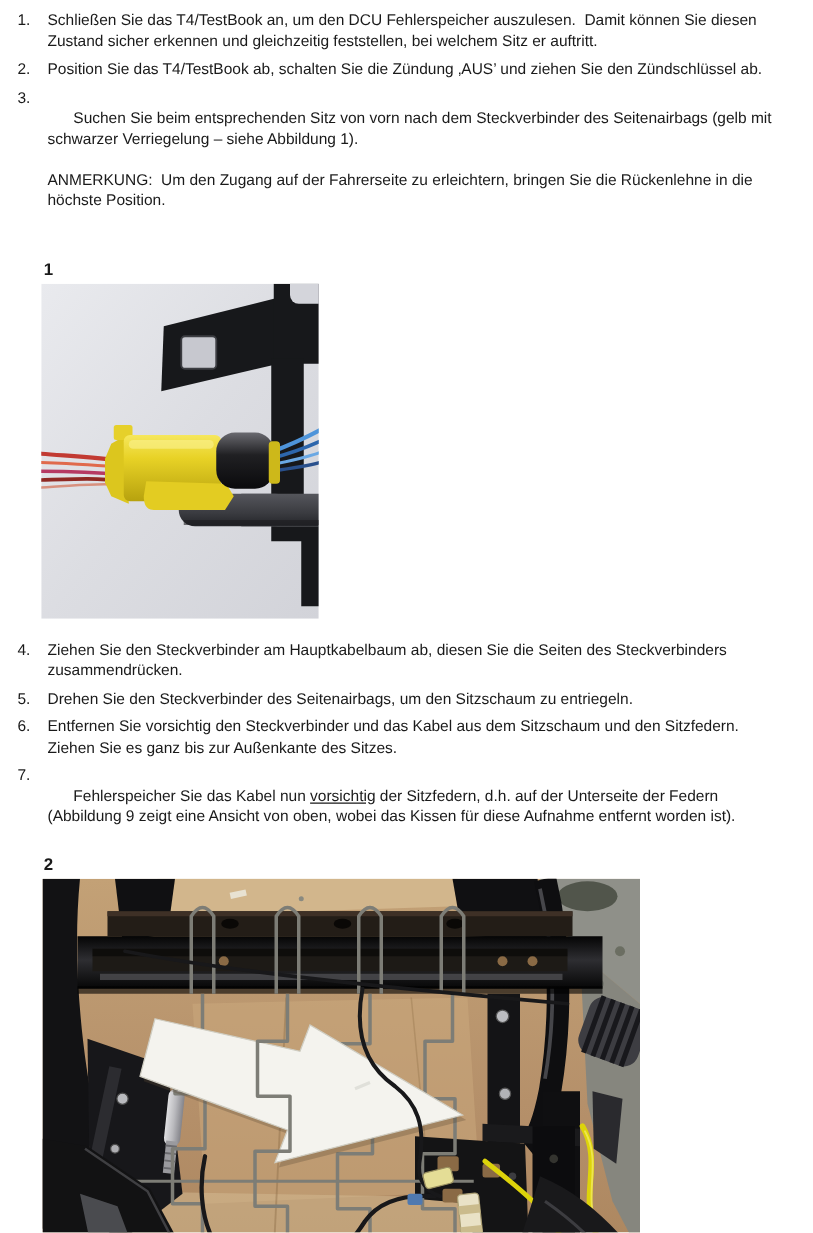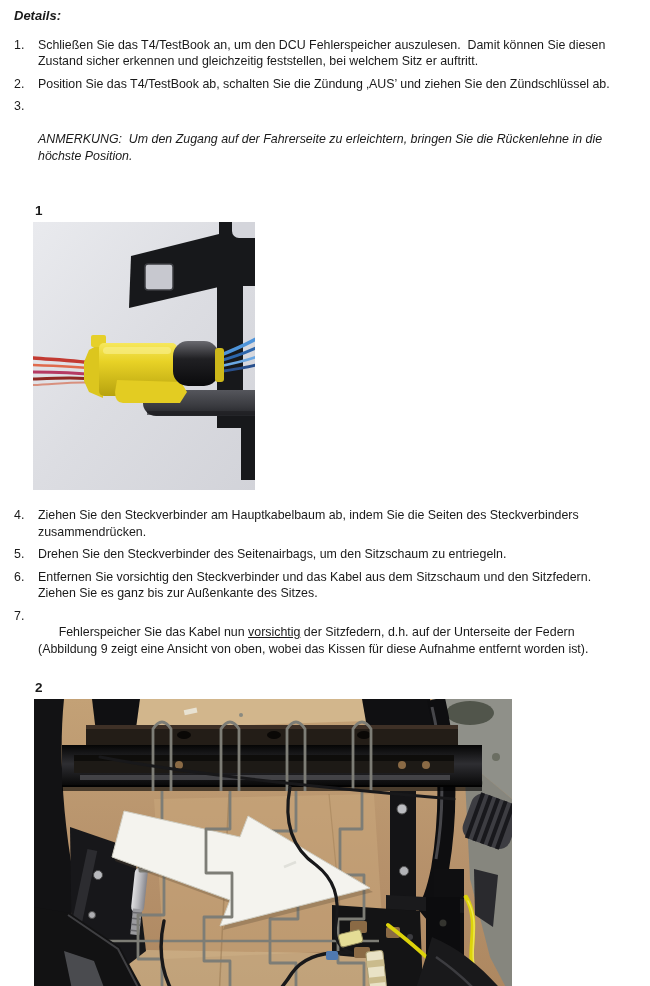--- a/index.html
+++ b/index.html
@@ -6,47 +6,47 @@
   .page {
     width:650px; height:986px; box-sizing:border-box;
     padding:8px 14px 0 14px; overflow:hidden; background:#ffffff;
     font-family:"Liberation Sans", sans-serif;
     font-size:12.4px; line-height:16.5px; color:#1a1a1a;
   }
   .title { font-weight:bold; font-style:italic; font-size:13px; margin:0 0 12px 0; }
   .step { display:flex; margin:0 0 6px 0; }
   .step-num { flex:0 0 24px; }
   .step-body { width:594px; white-space:pre-wrap; }
-  .note { font-style:italic; }
+  .note { }
   .ul { text-decoration:underline; }
   .fig-label { font-weight:bold; font-size:13.5px; line-height:15px; margin:2px 0 4px 21px; }
   .fig { display:block; }
   .fig-1 { margin:0 0 17px 19px; }
   .fig-2 { margin:0 0 0 20px; }
 </style>
 </head>
 <body>
 
 <div class="page">
 
-  <p class="title">Details:</p>
 
   <div class="step">
     <span class="step-num">1.</span>
     <div class="step-body">Schließen Sie das T4/TestBook an, um den DCU Fehlerspeicher auszulesen.  Damit können Sie diesen Zustand sicher erkennen und gleichzeitig feststellen, bei welchem Sitz er auftritt.</div>
   </div>
 
   <div class="step">
     <span class="step-num">2.</span>
     <div class="step-body">Position Sie das T4/TestBook ab, schalten Sie die Zündung ‚AUS’ und ziehen Sie den Zündschlüssel ab.</div>
   </div>
 
   <div class="step">
     <span class="step-num">3.</span>
     <div class="step-body">
+      <span>Suchen Sie beim entsprechenden Sitz von vorn nach dem Steckverbinder des Seitenairbags (gelb mit schwarzer Verriegelung – siehe Abbildung 1).</span>
       <div class="note">ANMERKUNG:  Um den Zugang auf der Fahrerseite zu erleichtern, bringen Sie die Rückenlehne in die höchste Position.</div>
     </div>
   </div>
 
   <div class="fig-label">1</div>
 
   <svg class="fig fig-1" width="222" height="268" viewBox="0 0 222 268" role="img">
     <defs>
       <linearGradient id="p1bg" x1="0" y1="0" x2="1" y2="1">
         <stop offset="0" stop-color="#e9eaee"></stop>
@@ -102,21 +102,21 @@
       <rect x="66" y="121" width="78" height="53" rx="5" fill="url(#p1yellow)"></rect>
       <path d="M84,158 L148,160 L154,170 L147,181 L90,181 Q82,181 82,170 Z" fill="#e3cc22"></path>
       <rect x="140" y="119" width="46" height="45" rx="15" fill="url(#p1band)"></rect>
       <rect x="182" y="126" width="9" height="34" rx="3" fill="#cdb81a"></rect>
       <rect x="70" y="125" width="68" height="7" rx="3.5" fill="#f9ef8a" opacity="0.65"></rect>
     </g>
   </svg>
 
   <div class="step">
     <span class="step-num">4.</span>
-    <div class="step-body">Ziehen Sie den Steckverbinder am Hauptkabelbaum ab, indem Sie die Seiten des Steckverbinders zusammendrücken.</div>
+    <div class="step-body">Ziehen Sie den Steckverbinder am Hauptkabelbaum ab, diesen Sie die Seiten des Steckverbinders zusammendrücken.</div>
   </div>
 
   <div class="step">
     <span class="step-num">5.</span>
     <div class="step-body">Drehen Sie den Steckverbinder des Seitenairbags, um den Sitzschaum zu entriegeln.</div>
   </div>
 
   <div class="step">
     <span class="step-num">6.</span>
     <div class="step-body">Entfernen Sie vorsichtig den Steckverbinder und das Kabel aus dem Sitzschaum und den Sitzfedern. Ziehen Sie es ganz bis zur Außenkante des Sitzes.</div>

